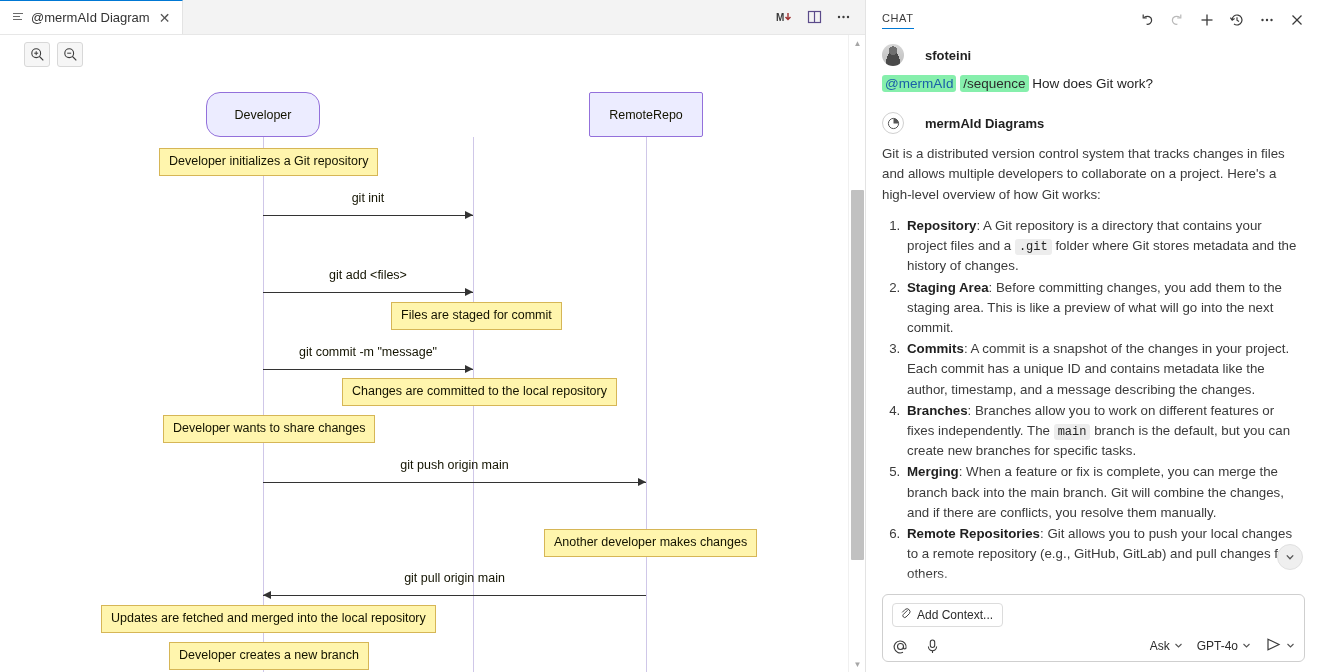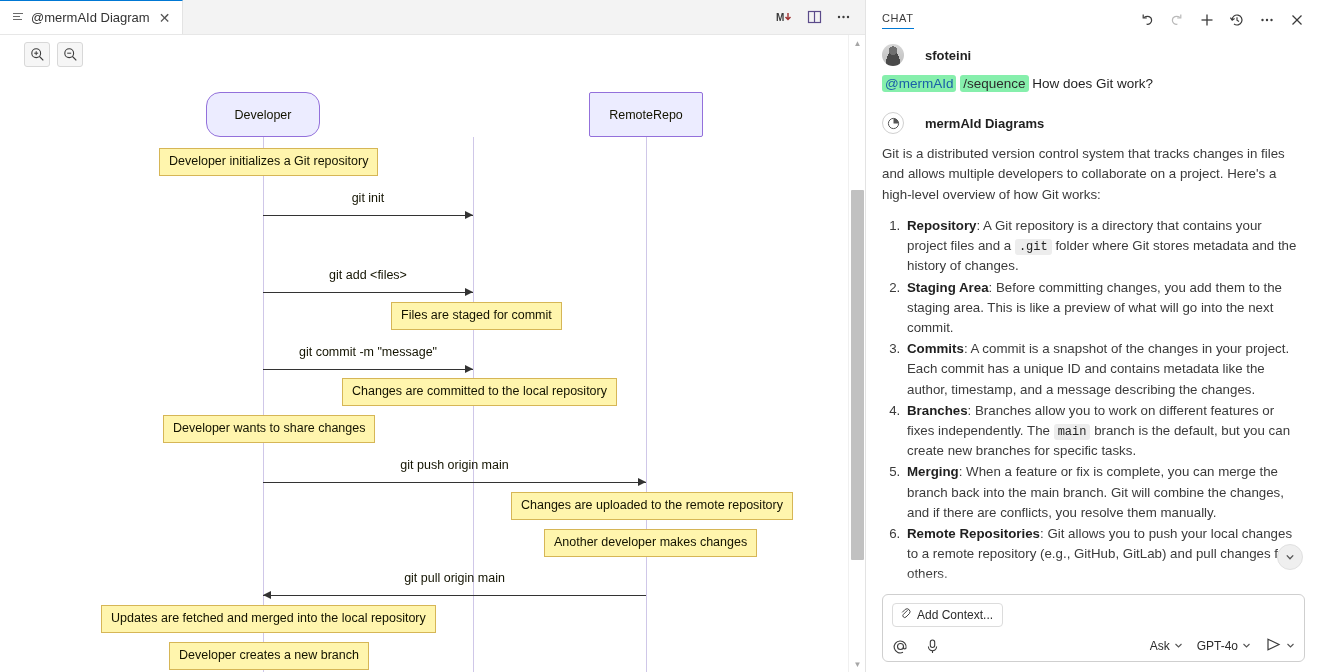--- a/index.html
+++ b/index.html
@@ -199,21 +199,20 @@
           <div class="arrow-line" style="left: 263px; top: 447px; width: 383px;"></div>
           <div class="arrow-head right" style="top: 443px; left: 638px;"></div>
           <div class="msg-label" style="top: 423px; left: 454.5px; transform: translateX(-50%);">git push origin main</div>
           <div class="arrow-line" style="left: 263px; top: 560px; width: 383px;"></div>
           <div class="arrow-head left" style="top: 556px; left: 263px;"></div>
           <div class="msg-label" style="top: 536px; left: 454.5px; transform: translateX(-50%);">git pull origin main</div>
           <div class="note" style="left: 159px; top: 113px;">Developer initializes a Git repository</div>
           <div class="note" style="left: 391px; top: 267px;">Files are staged for commit</div>
           <div class="note" style="left: 342px; top: 343px;">Changes are committed to the local repository</div>
           <div class="note" style="left: 163px; top: 380px;">Developer wants to share changes</div>
-          <div class="note" style="left: 511px; top: 457px;">Changes are uploaded to the remote repository</div>
           <div class="note" style="left: 544px; top: 494px;">Another developer makes changes</div>
           <div class="note" style="left: 101px; top: 570px;">Updates are fetched and merged into the local repository</div>
           <div class="note" style="left: 169px; top: 607px;">Developer creates a new branch</div>
         </div>
     </div>
 
     <div id="dscroll">
       <div class="sb-arrow up">▲</div>
       <div id="dthumb"></div>
       <div class="sb-arrow down">▼</div>

